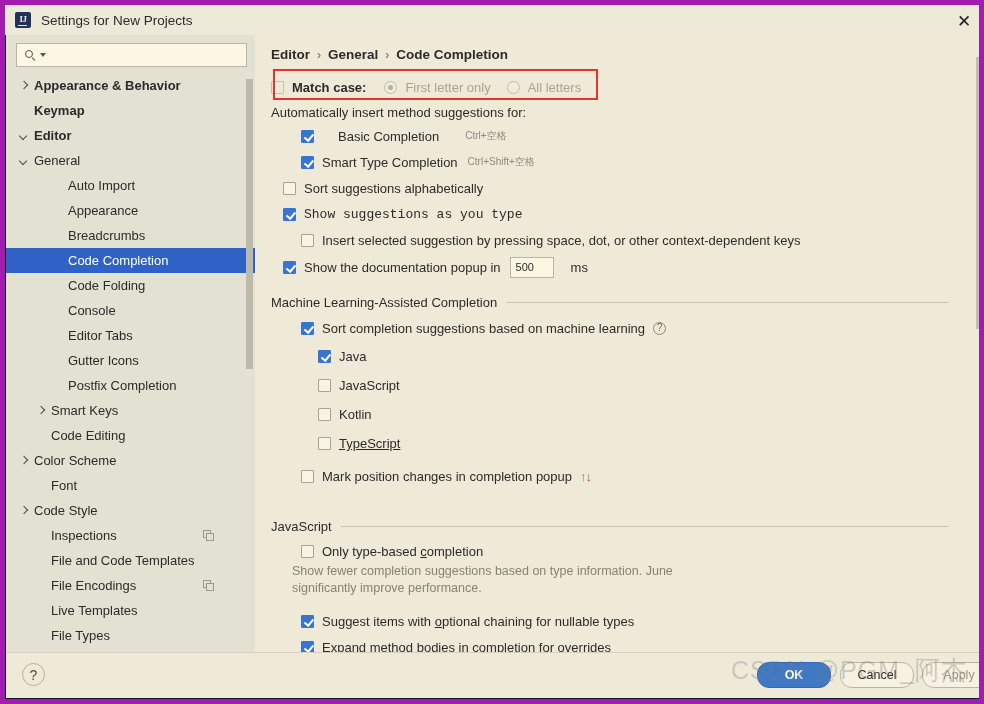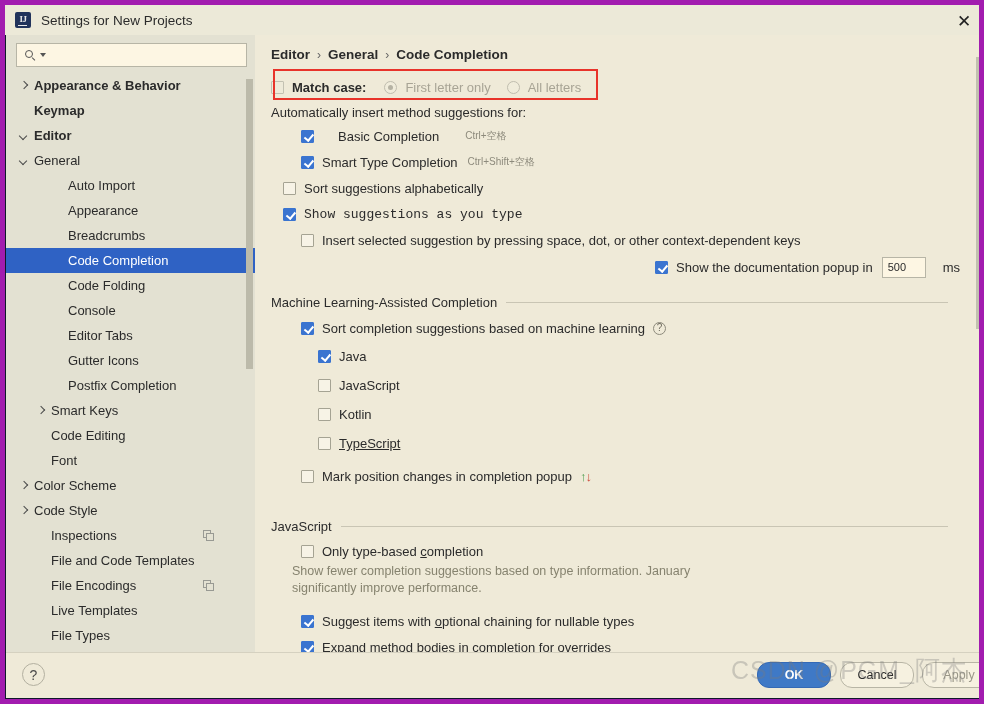--- a/index.html
+++ b/index.html
@@ -569,27 +569,27 @@
           <span class="tree-label">Postfix Completion</span>
         </div>
         <div class="tree-item" style="padding-left: 29px;">
           <span class="tw right"></span>
           <span class="tree-label">Smart Keys</span>
         </div>
         <div class="tree-item" style="padding-left: 29px;">
           <span class="tw"></span>
           <span class="tree-label">Code Editing</span>
         </div>
-        <div class="tree-item" style="padding-left: 29px;">
-          <span class="tw"></span>
-          <span class="tree-label">Font</span>
-        </div>
         <div class="tree-item" style="padding-left: 12px;">
           <span class="tw right"></span>
           <span class="tree-label">Color Scheme</span>
+        </div>
+        <div class="tree-item" style="padding-left: 29px;">
+          <span class="tw"></span>
+          <span class="tree-label">Font</span>
         </div>
         <div class="tree-item" style="padding-left: 12px;">
           <span class="tw right"></span>
           <span class="tree-label">Code Style</span>
         </div>
         <div class="tree-item" style="padding-left: 29px;">
           <span class="tw"></span>
           <span class="tree-label">Inspections</span>
           <span class="copy-icon">
             <span class="b1"></span>
@@ -668,21 +668,21 @@
       <div class="row indent1" style="height:26px;font-family:Liberation Mono, monospace;">
         <div class="cb checked"></div>
         <span class="cb-label">Show suggestions as you type</span>
       </div>
 
       <div class="row indent2" style="height:26px;">
         <div class="cb"></div>
         <span class="cb-label">Insert selected suggestion by pressing space, dot, or other context-dependent keys</span>
       </div>
 
-      <div class="row indent1" style="height:28px;justify-content:flex-end;">
+      <div class="row indent1" style="height:28px;">
         <div class="cb checked"></div>
         <span class="cb-label">Show the documentation popup in</span>
         <input class="num-input" type="text" value="500" style="">
         <span class="unit">ms</span>
       </div>
 
       <div class="section-head">
         <span class="s-label">Machine Learning-Assisted Completion</span>
         <span class="s-line"></span>
       </div>
@@ -718,21 +718,21 @@
 
       <div class="section-head" style="margin-top:24px;">
         <span class="s-label">JavaScript</span>
         <span class="s-line"></span>
       </div>
 
       <div class="row indent2" style="height:24px;">
         <div class="cb"></div>
         <span class="cb-label"><span>Only type-based </span><span class="mn">c</span><span>ompletion</span></span>
       </div>
-      <div class="desc indent2">Show fewer completion suggestions based on type information. January significantly improve performance.</div>
+      <div class="desc indent2">Show fewer completion suggestions based on type information. June significantly improve performance.</div>
 
       <div class="row indent2" style="height:26px;margin-top:11px;">
         <div class="cb checked"></div>
         <span class="cb-label"><span>Suggest items with </span><span class="mn">o</span><span>ptional chaining for nullable types</span></span>
       </div>
 
       <div class="row indent2" style="height:26px;">
         <div class="cb checked"></div>
         <span class="cb-label">Expand method bodies in completion for overrides</span>
       </div>

